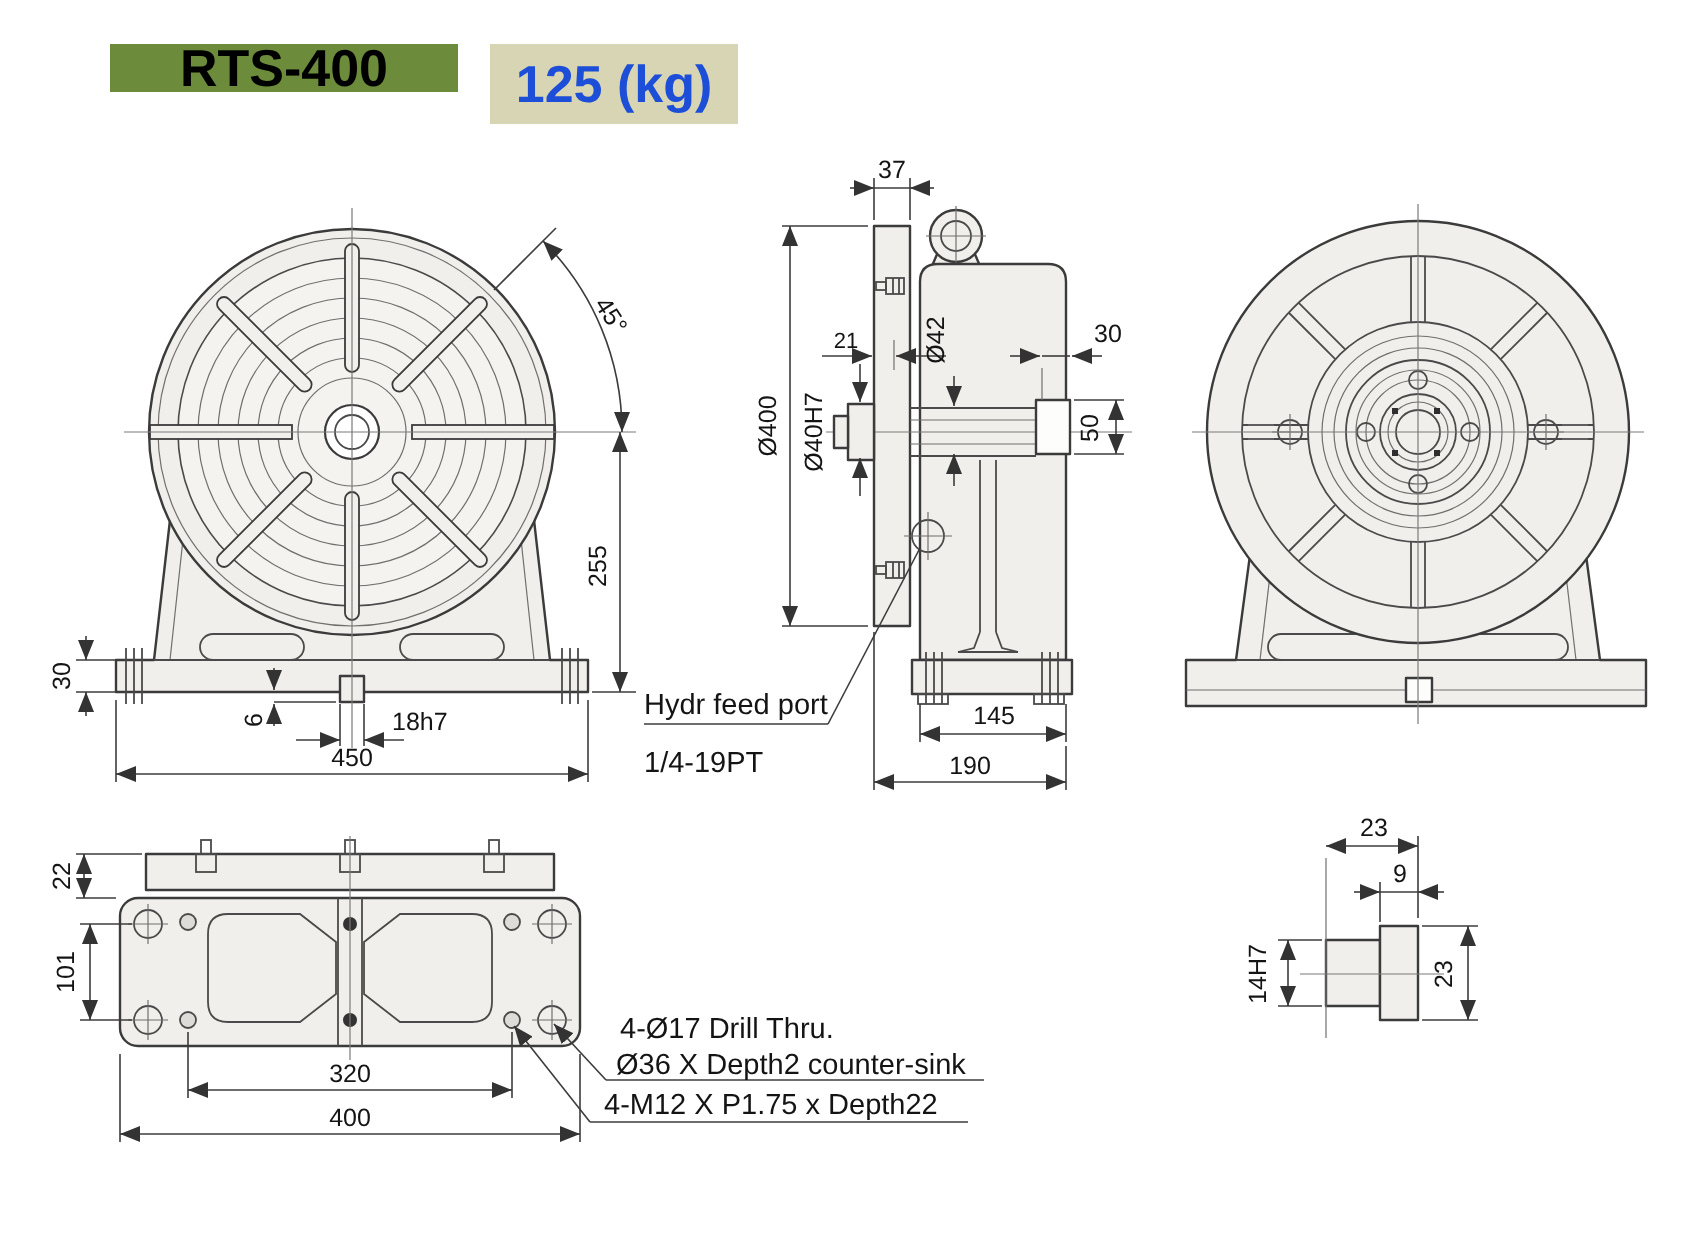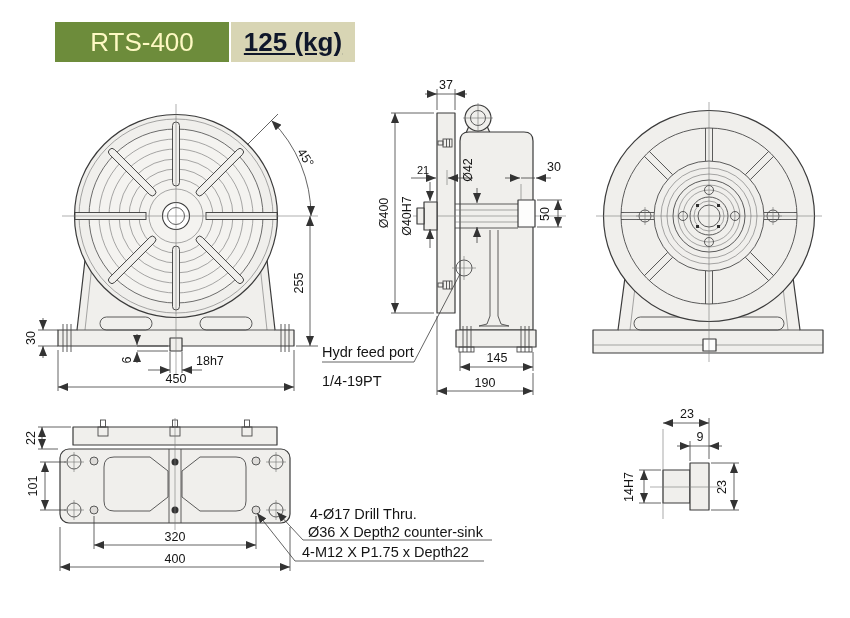--- a/index.html
+++ b/index.html
@@ -1,22 +1,22 @@
 <!DOCTYPE html>
 <html><head>
 <meta charset="utf-8">
 <style>
   html,body{margin:0;padding:0;background:#ffffff;}
   #canvas{position:relative;width:850px;height:618px;background:#ffffff;overflow:hidden;
           font-family:"Liberation Sans",sans-serif;}
   #hdr{position:absolute;left:55px;top:22px;display:flex;}
-  #hdr .model{width:174px;height:40px;background:#6d8c3b;color:#fef9c3;display:flex;
-              align-items:center;justify-content:center;font-size:26px;font-weight:normal;}
-  #hdr .weight{width:124px;height:40px;background:#d8d5b4;color:#0f172a;display:flex;
-              align-items:center;justify-content:center;font-size:26px;font-weight:bold;margin-left:2px;text-decoration:underline;}
+  #hdr .model{width:174px;height:24px;background:#6d8c3b;color:#000000;display:flex;
+              align-items:center;justify-content:center;font-size:26px;font-weight:bold;}
+  #hdr .weight{width:124px;height:40px;background:#d8d5b4;color:#1d4ed8;display:flex;
+              align-items:center;justify-content:center;font-size:26px;font-weight:bold;margin-left:16px;}
   svg{position:absolute;left:0;top:0;}
   .edge{stroke:#3b3b3b;stroke-width:1.2;fill:none;stroke-linejoin:round;}
   .fil{fill:#f0efec;}
   .filw{fill:#fdfdfc;}
   .med{stroke:#4a4a4a;stroke-width:0.9;fill:none;}
   .thin{stroke:#6f6f6f;stroke-width:0.6;fill:none;}
   .cl{stroke:#7a7a7a;stroke-width:0.6;fill:none;}
   .dim{stroke:#3c3c3c;stroke-width:0.8;fill:none;}
   text.d{font-family:"Liberation Sans",sans-serif;font-size:12.5px;fill:#141414;}
   text.d2{font-family:"Liberation Sans",sans-serif;font-size:11px;fill:#141414;}

